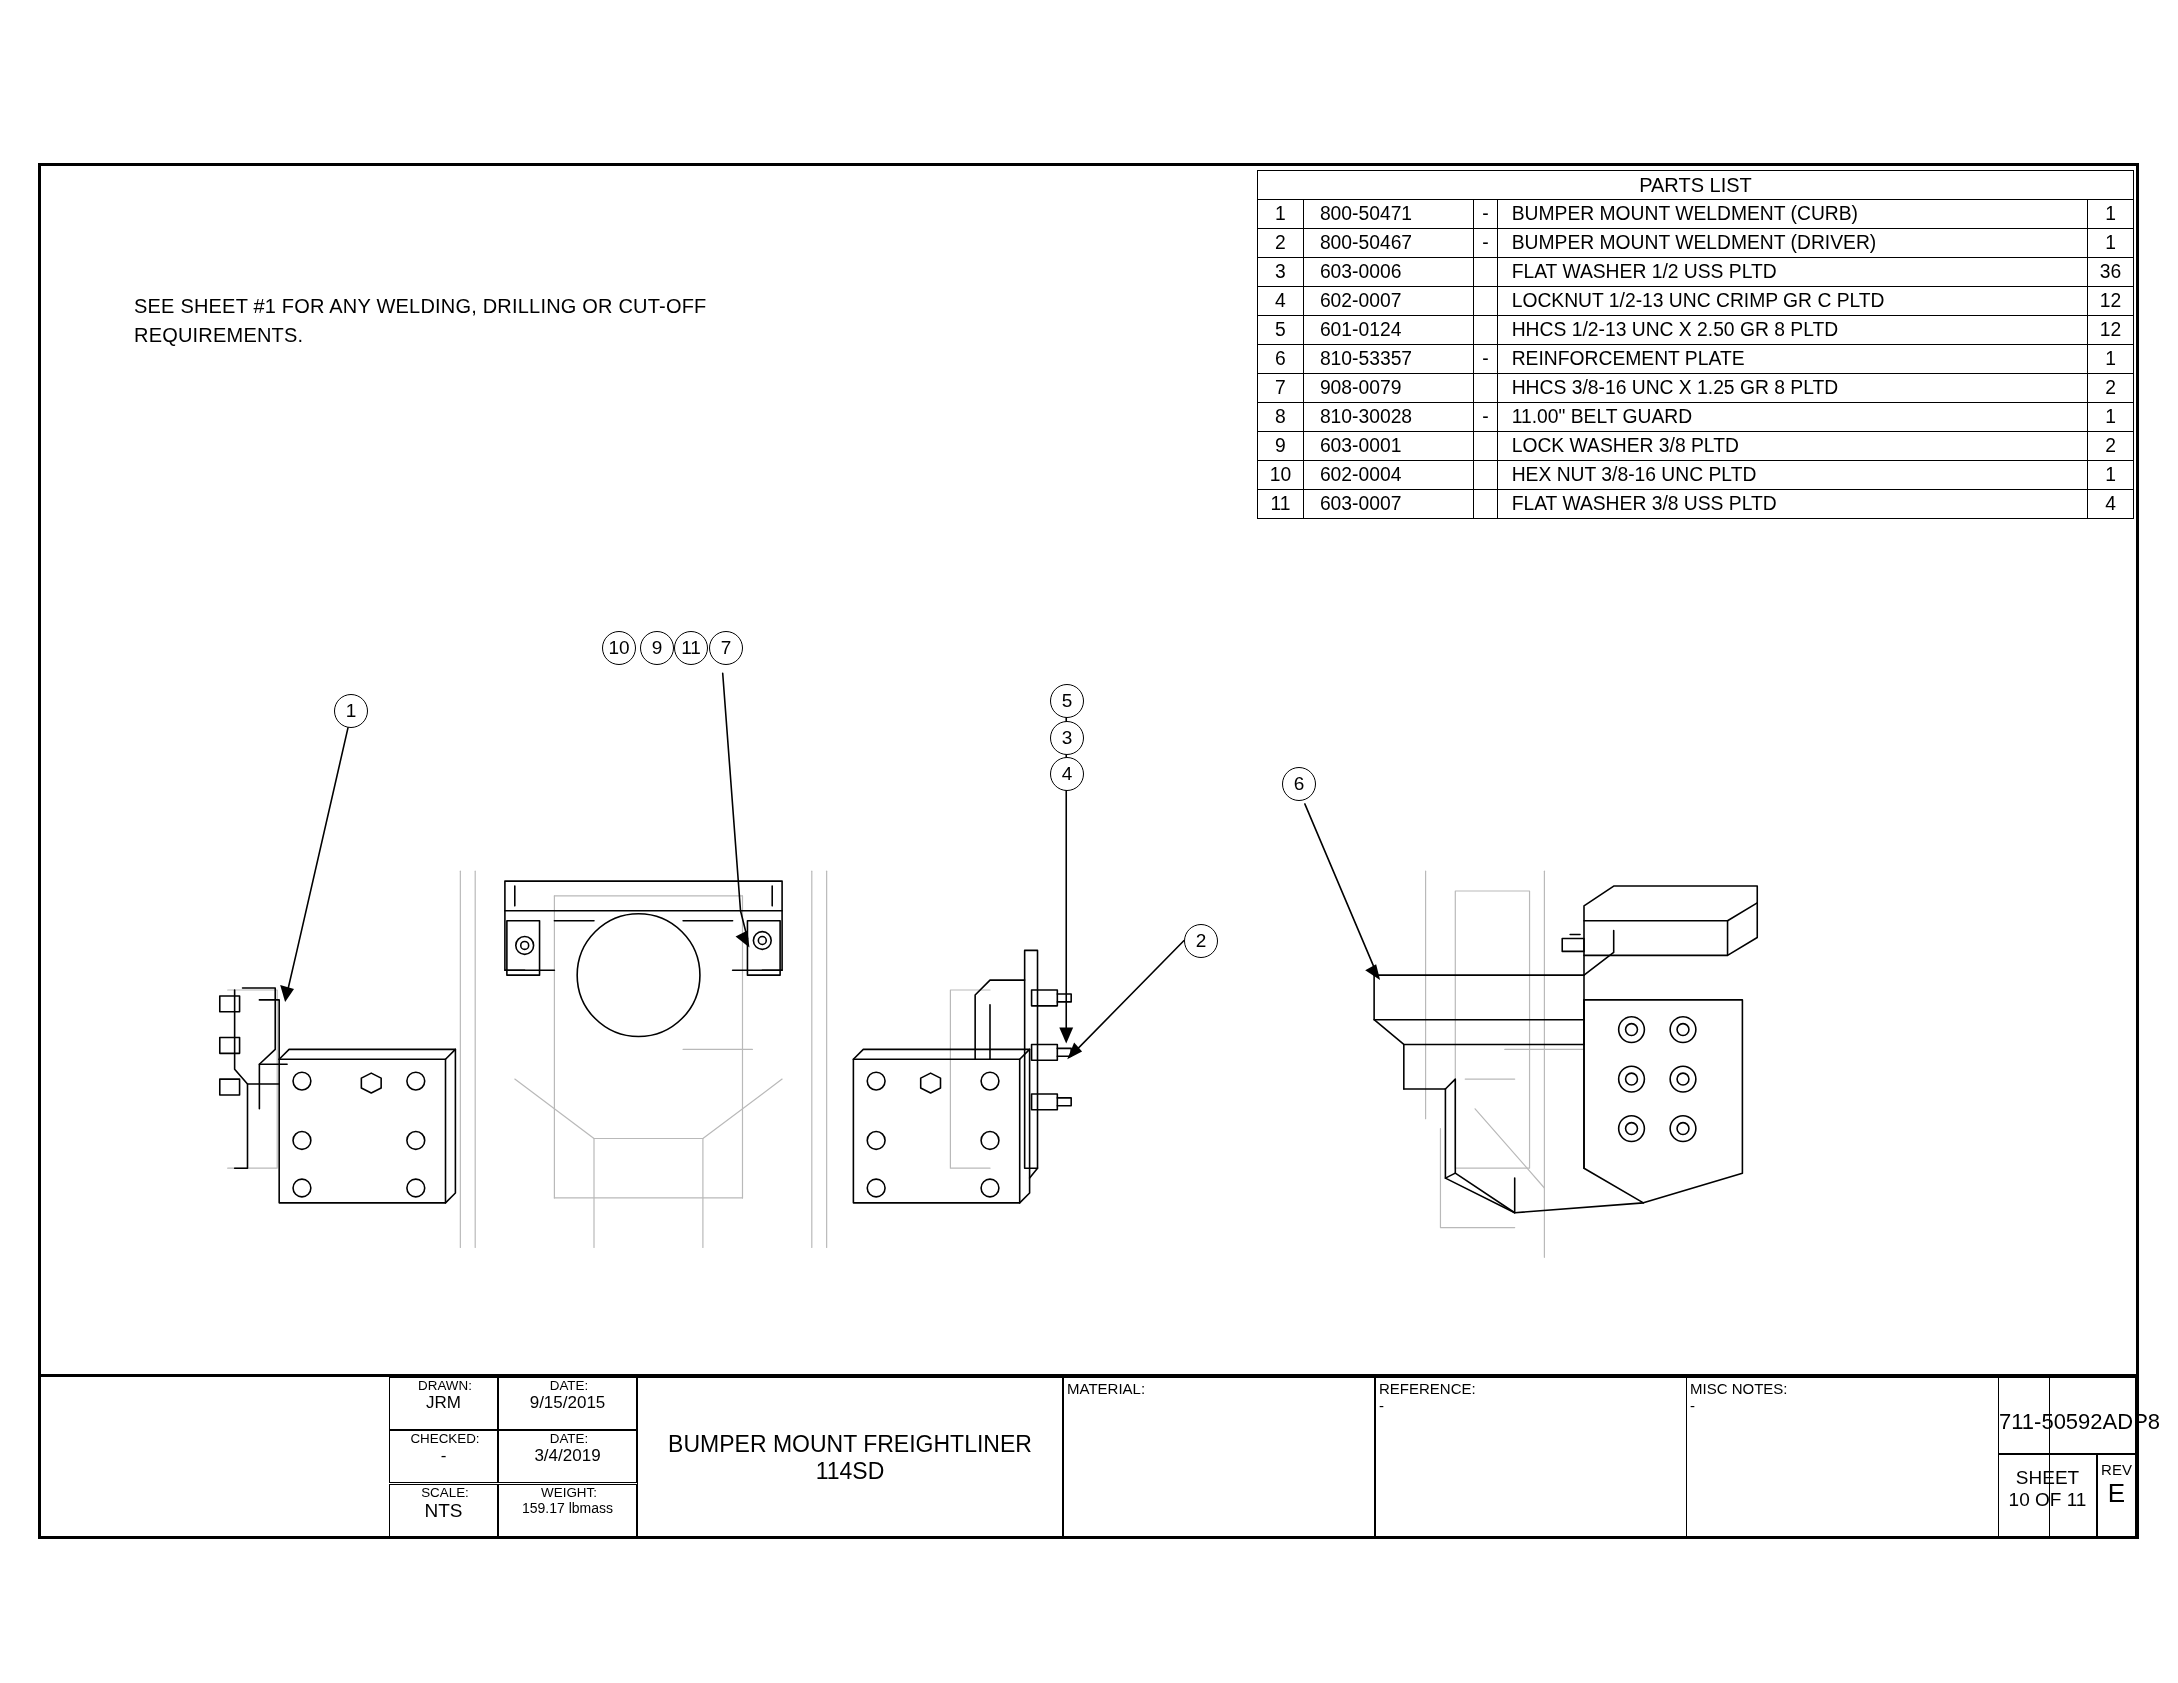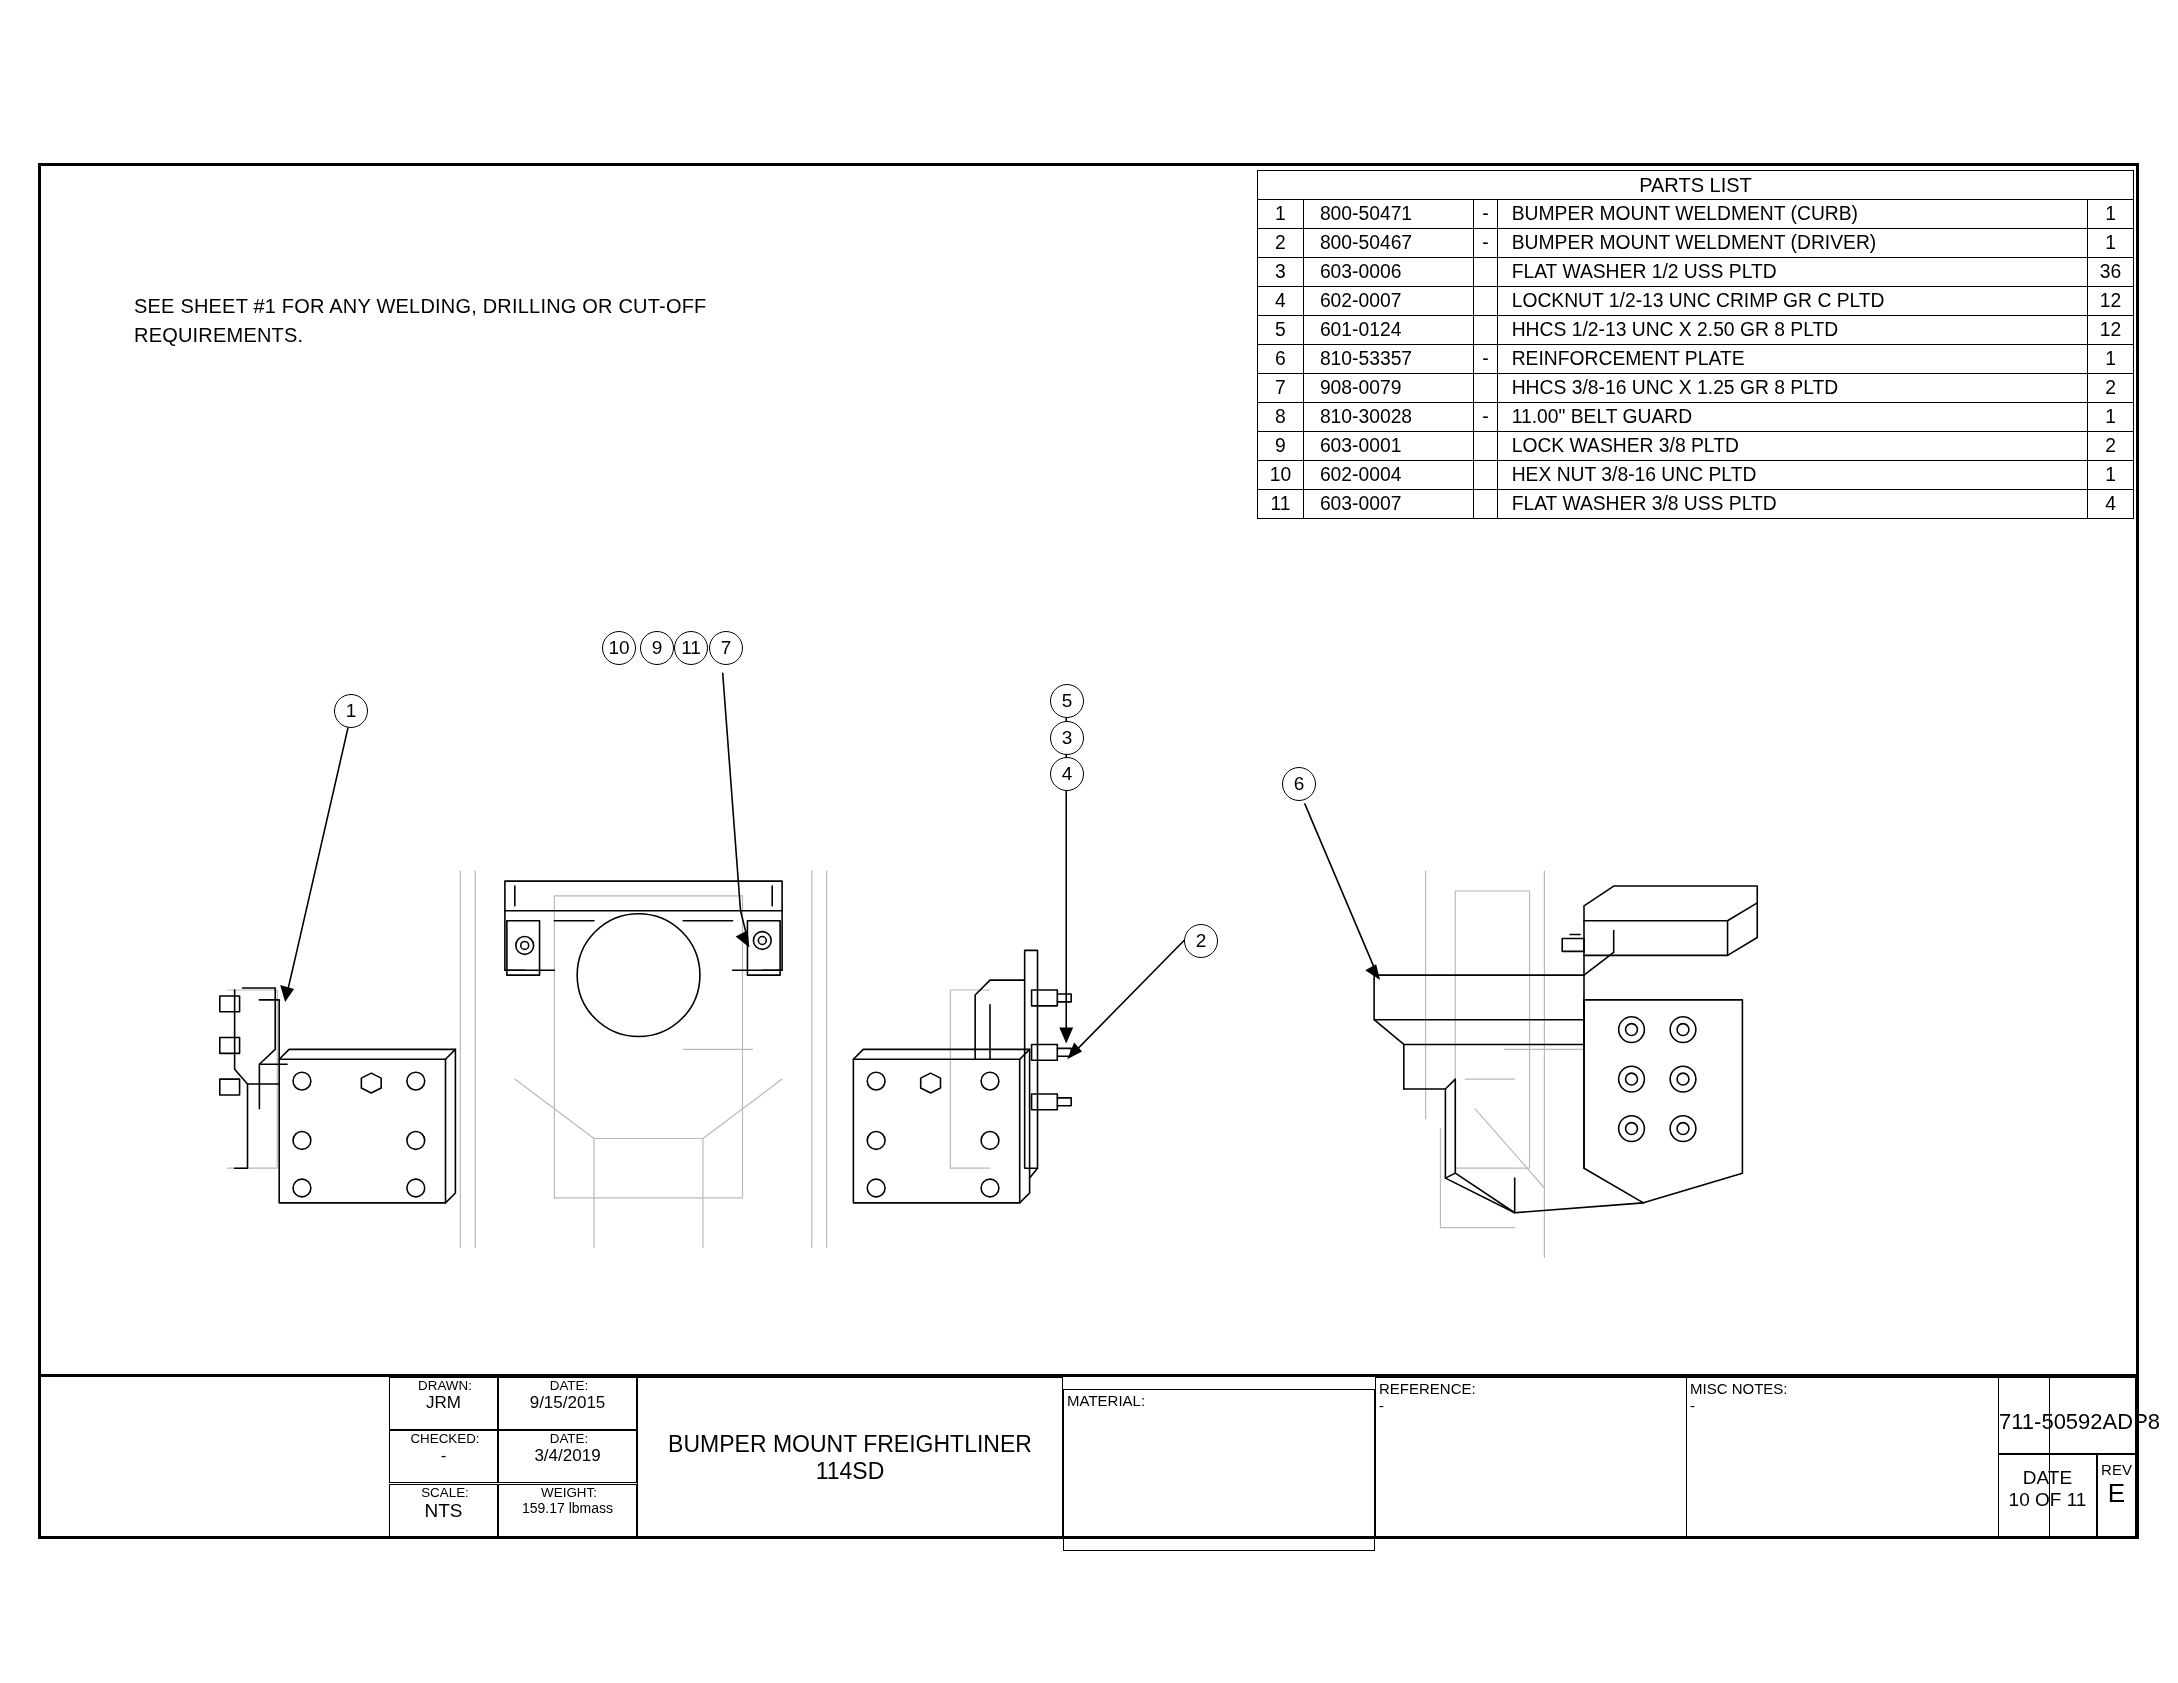--- a/index.html
+++ b/index.html
@@ -417,41 +417,41 @@
     </div>
     <div class="tb-cell" style="left:457px; top:107px; width:139px; height:55px;">
       <span class="tb-lbl tb-val cell-lbl">WEIGHT:</span>
       <span class="tb-val" style="font-size:14px;">159.17 lbmass</span>
     </div>
 
     <div class="tb-cell" style="left:596px; top:0; width:426px; height:162px; display:flex; align-items:center; justify-content:center;">
       <span style="font-size:23px; text-align:center;">BUMPER MOUNT FREIGHTLINER 114SD</span>
     </div>
 
-    <div class="tb-cell" style="left:1022px; top:12px; width:312px; height:162px;">
+    <div class="tb-cell" style="left:1022px; top:0; width:312px; height:162px;">
       <span class="tb-lbl" style="font-size:15px; padding-top:2px;">MATERIAL:</span>
       <span class="tb-lbl" style="font-size:15px;"></span>
     </div>
 
     <div class="tb-cell" style="left:1334px; top:0; width:312px; height:162px;">
       <span class="tb-lbl" style="font-size:15px; padding-top:2px;">REFERENCE:</span>
       <span class="tb-lbl" style="font-size:15px;">-</span>
     </div>
 
     <div class="tb-cell" style="left:1645px; top:0; width:364px; height:162px;">
       <span class="tb-lbl" style="font-size:15px; padding-top:2px;">MISC NOTES:</span>
       <span class="tb-lbl" style="font-size:15px;">-</span>
     </div>
 
     <div class="tb-cell" style="left:1957px; top:0; width:138px; height:77px; display:flex; align-items:center; justify-content:flex-start;">
       <span style="font-size:22px; white-space:nowrap;margin-top:12px;">711-50592ADP8</span>
     </div>
 
     <div class="tb-cell" style="left:1957px; top:77px; width:99px; height:85px;">
-      <span class="tb-val" style="font-size:19px; padding-top:12px;">DATE</span>
+      <span class="tb-val" style="font-size:19px; padding-top:12px;">SHEET</span>
       <span class="tb-val" style="font-size:19px;">10  OF 11</span>
     </div>
 
     <div class="tb-cell" style="left:2056px; top:77px; width:39px; height:85px;">
       <span class="tb-val" style="font-size:15px; padding-top:6px;">REV</span>
       <span class="tb-val" style="font-size:26px;">E</span>
     </div>
   </div>
 
 </div>

